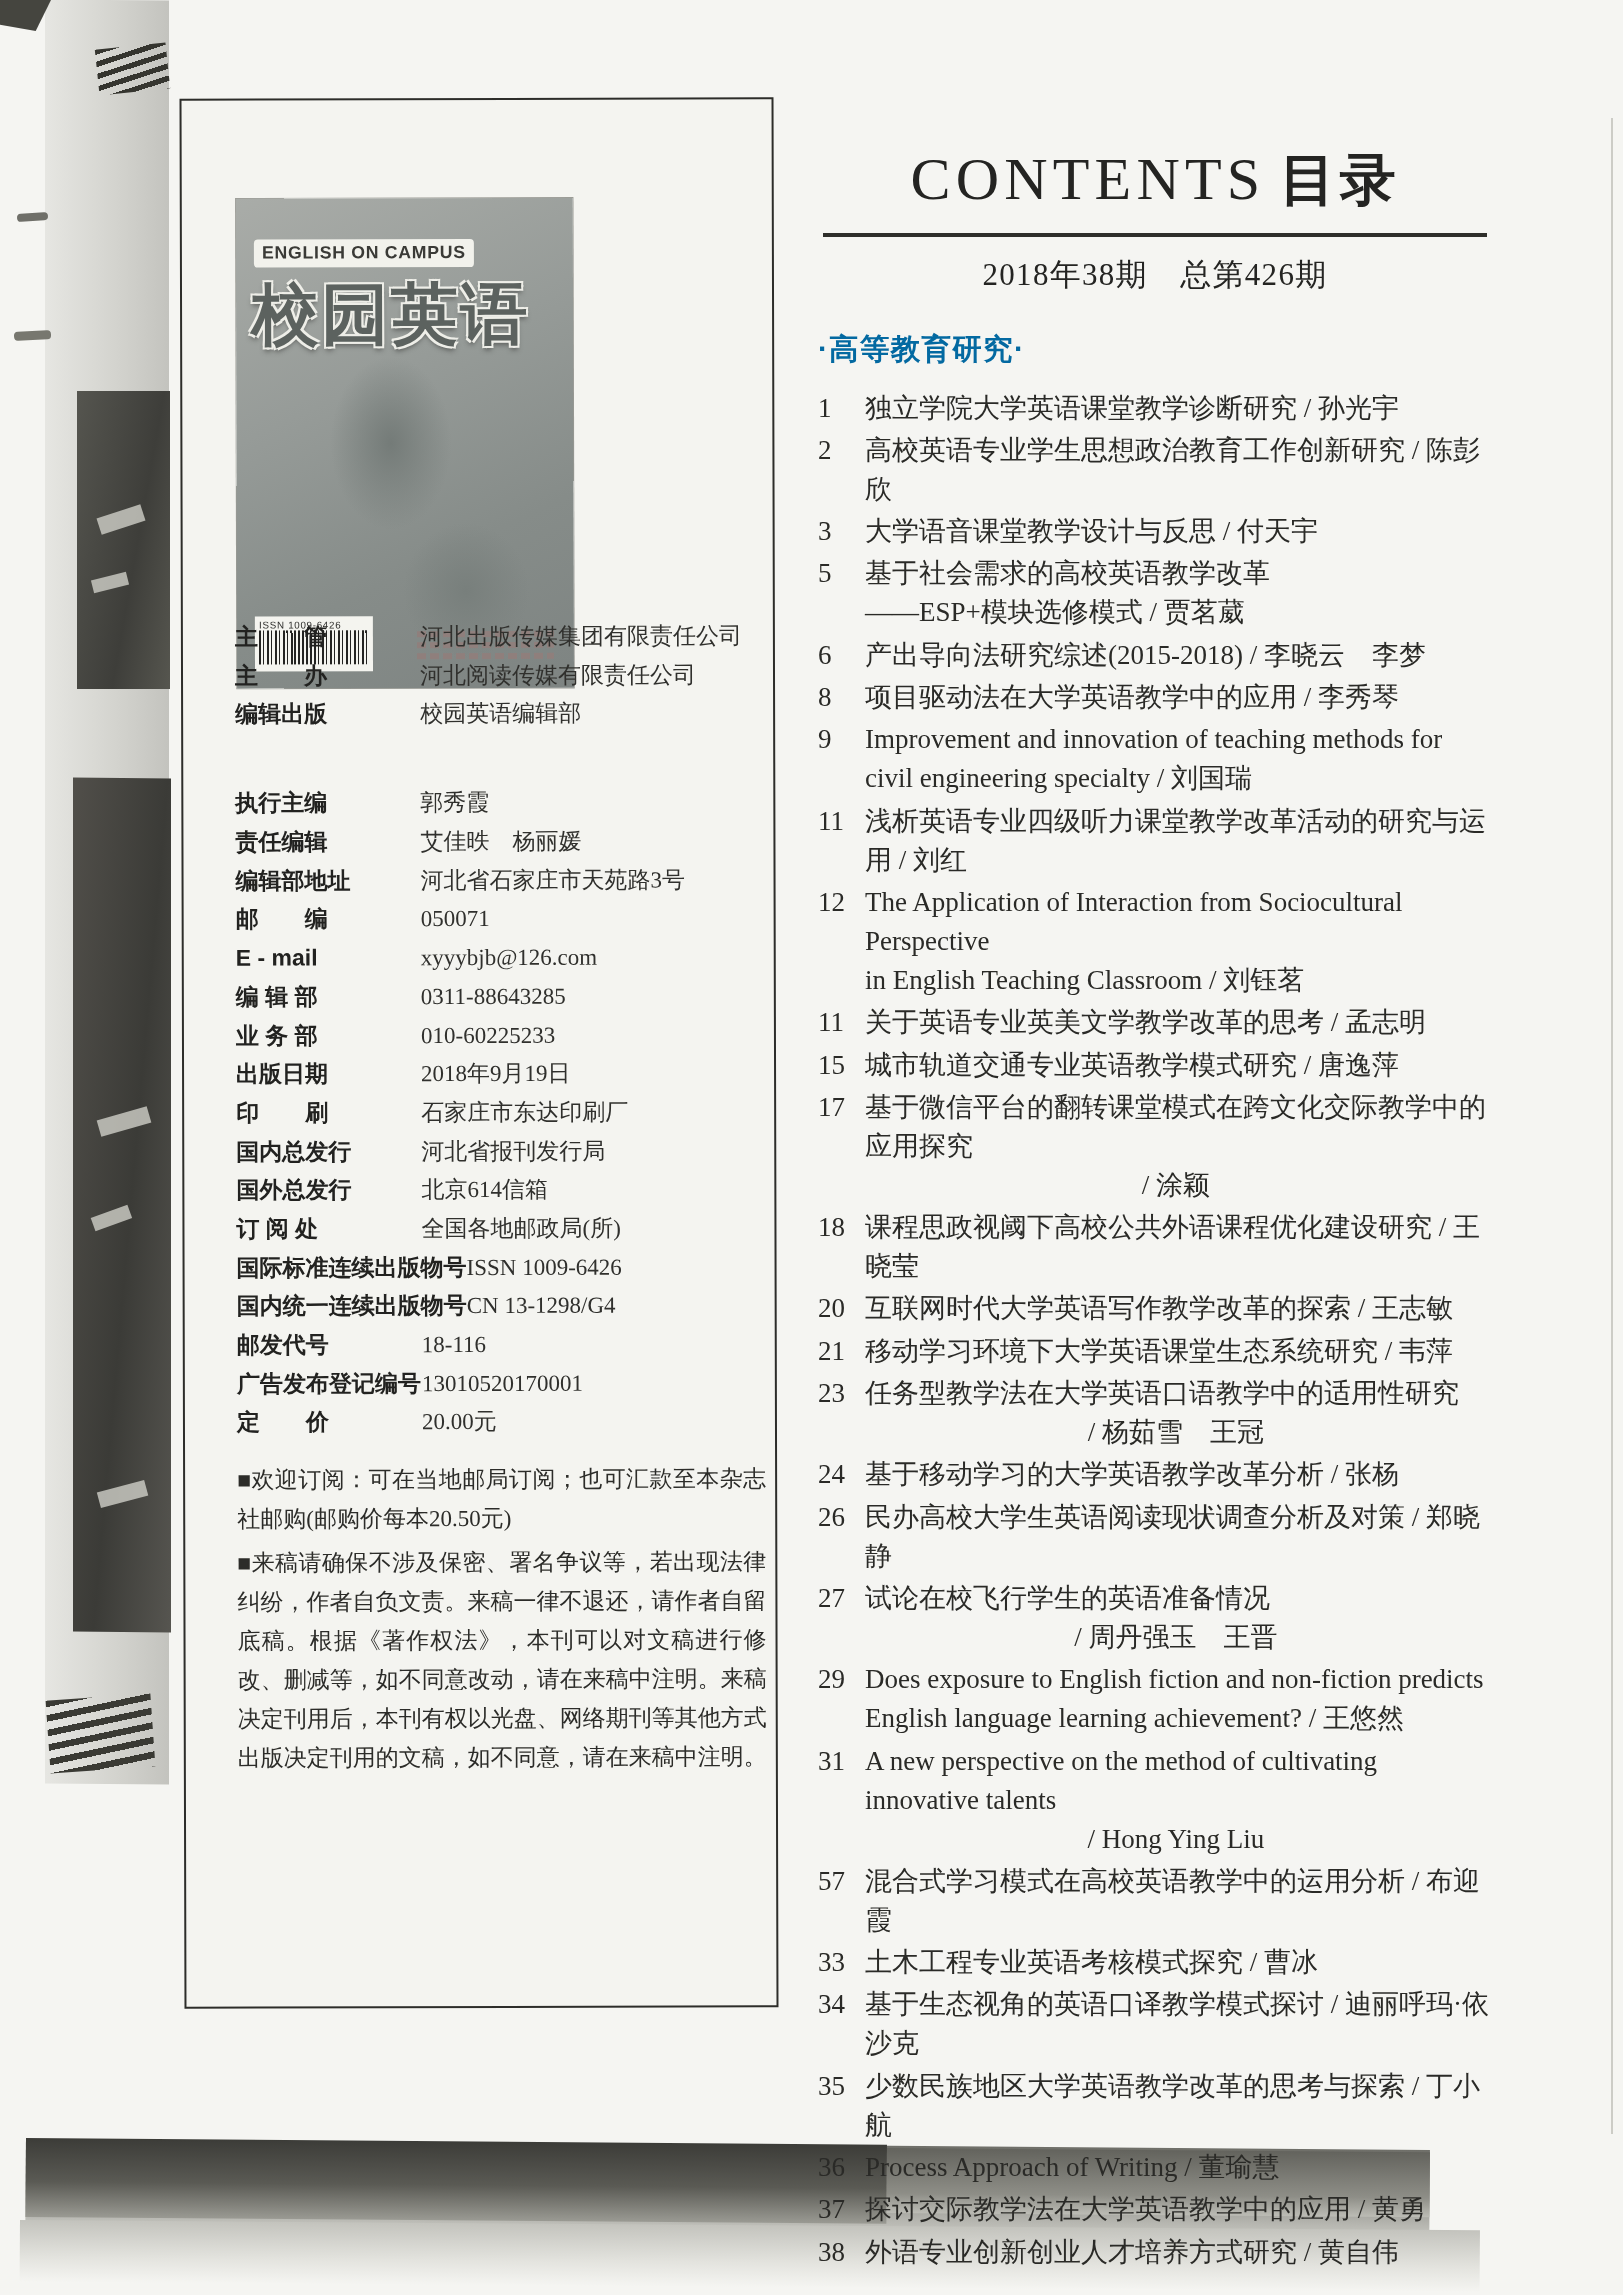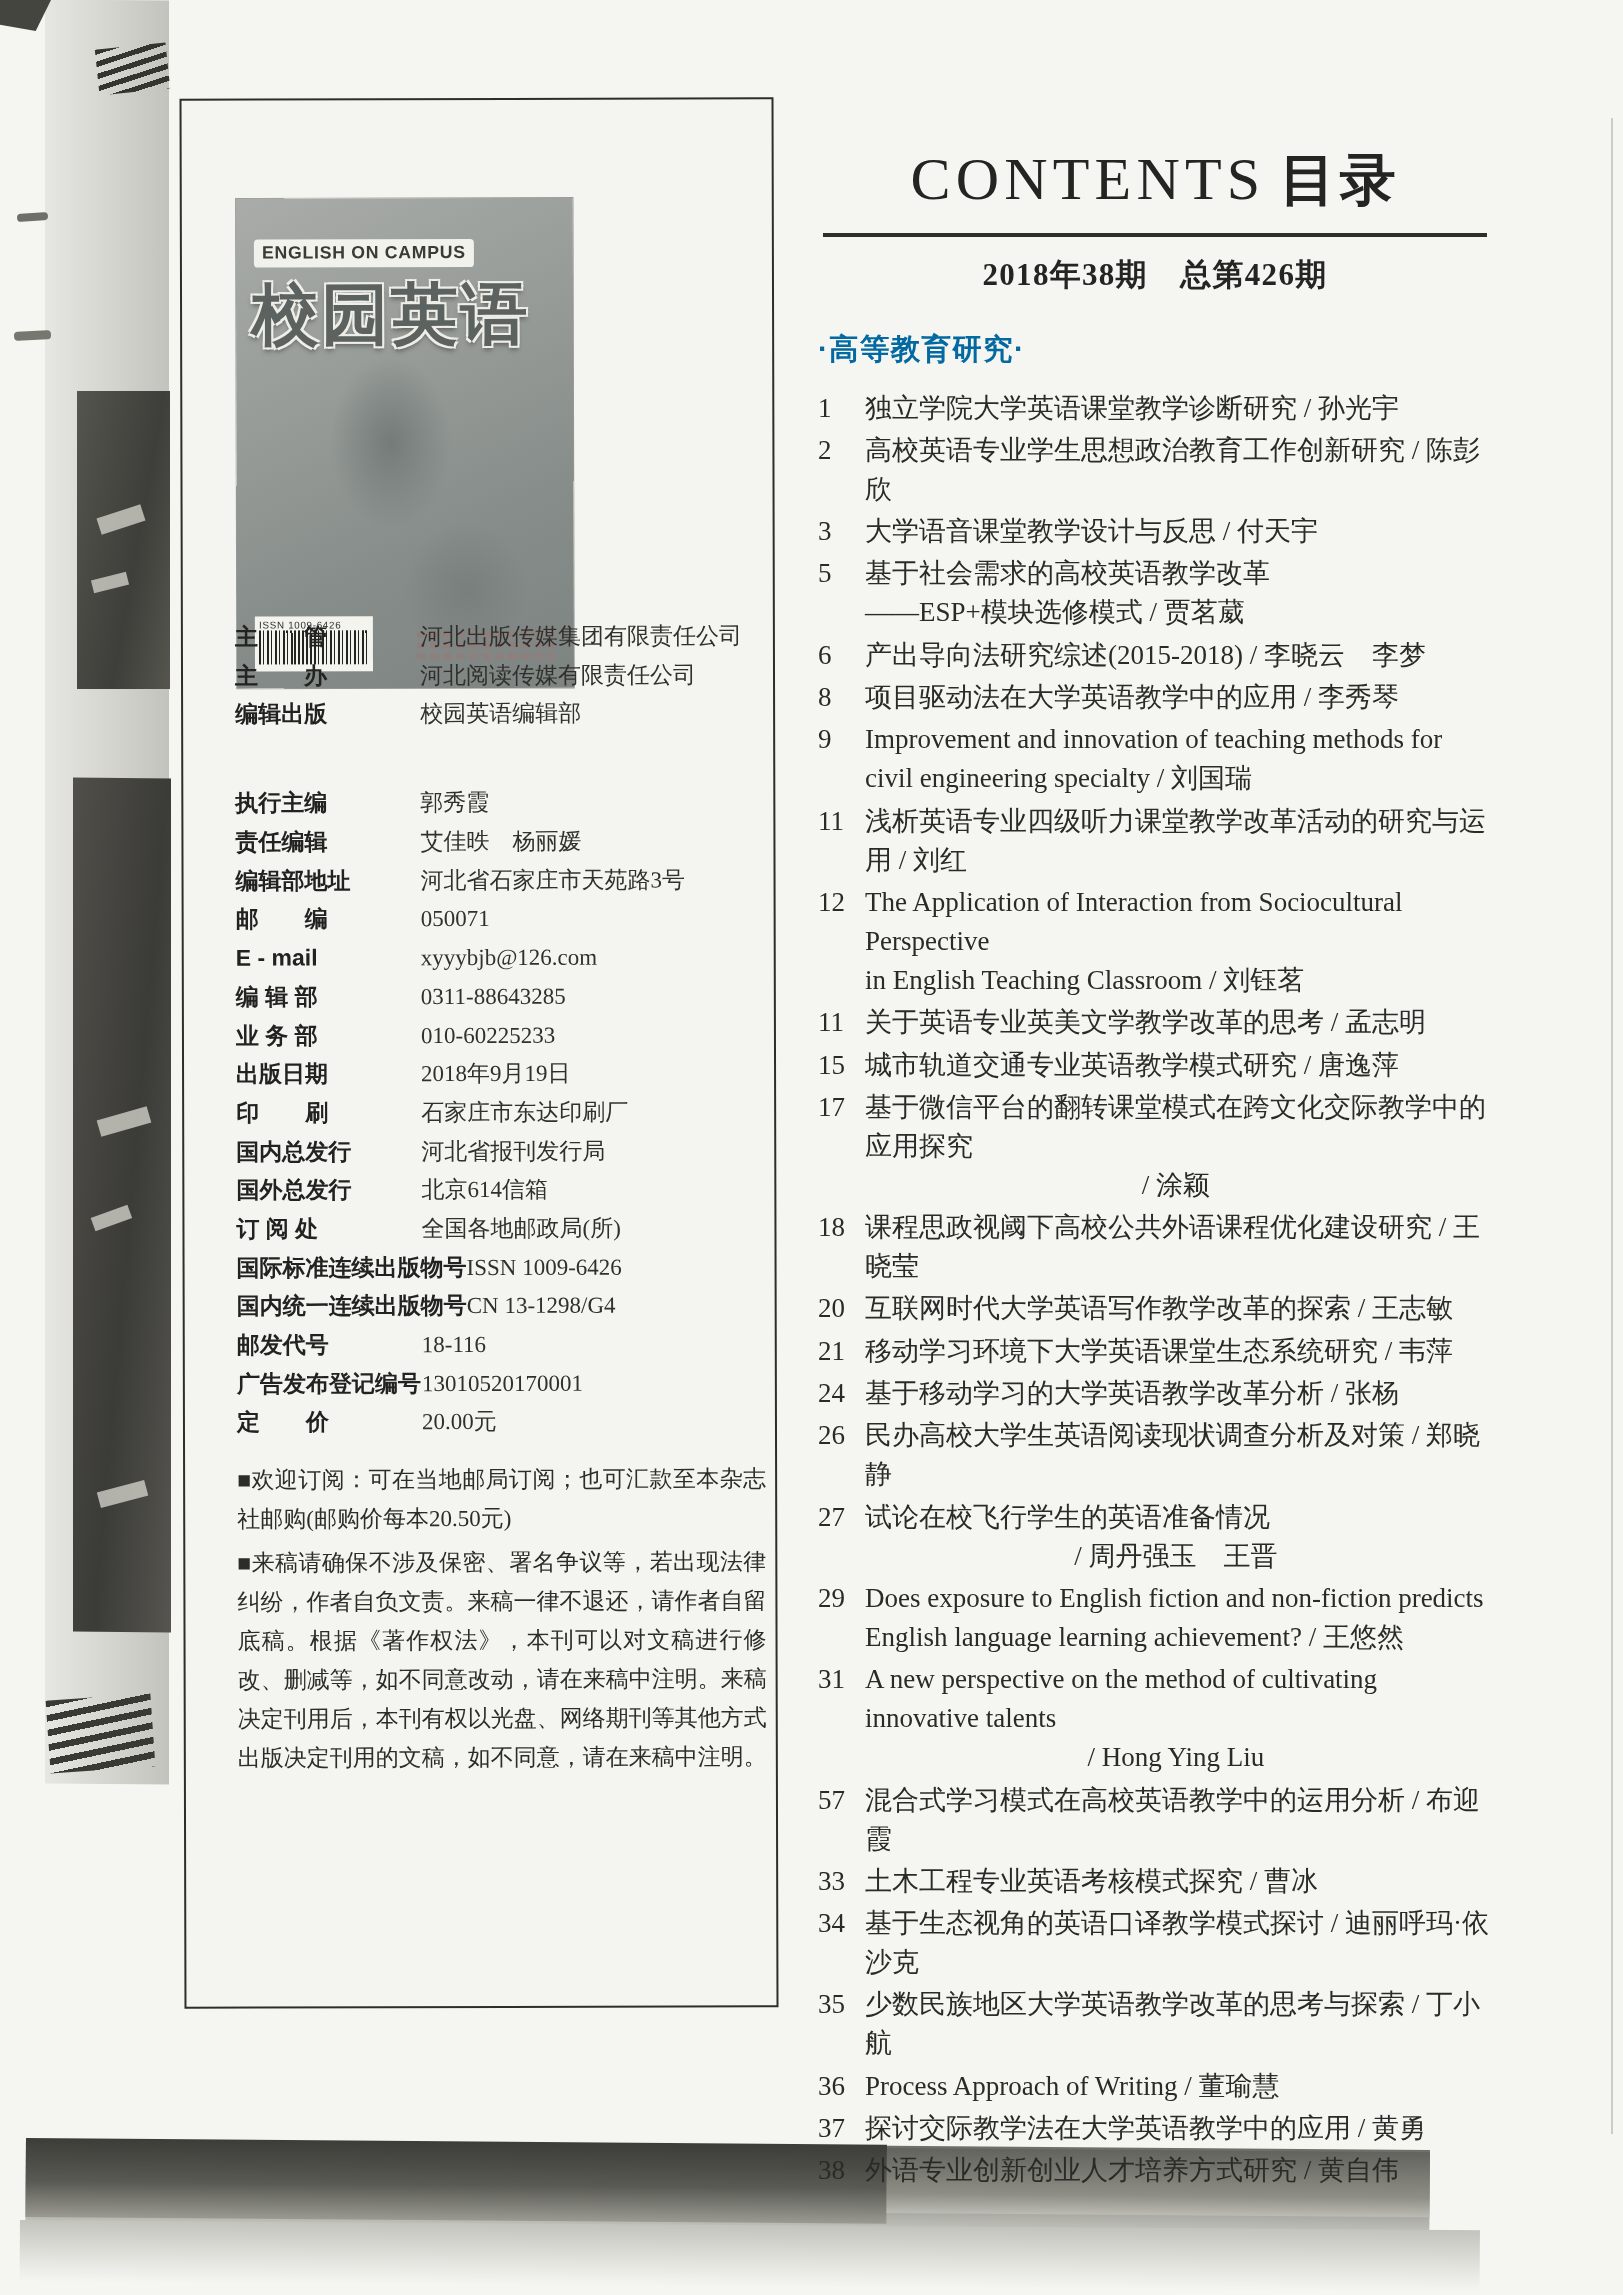--- a/index.html
+++ b/index.html
@@ -83,21 +83,21 @@
   .info-row .val{color:#30302d;}
   
   .notes{position:absolute;left:52px;top:1360px;width:529px;}
   .note{font-size:23px;line-height:39px;text-align:justify;color:#2c2c29;margin-bottom:5.2px;}
   
   .contents{position:absolute;left:818px;top:143px;width:674px;}
   .toc-head{text-align:center;}
   .toc-title-en{font-size:60px;letter-spacing:5.2px;color:#242422;font-weight:normal;}
   .toc-title-cn{font-size:56px;font-weight:bold;letter-spacing:3.9px;color:#242422;margin-left:11.8px;}
   .toc-rule{height:3.9px;background:#2e2e2b;margin:14.4px 5.2px 0 5.2px;}
-  .toc-issue{font-size:31px;font-weight:bold;text-align:center;margin-top:17px;color:#242422;letter-spacing:1.3px;}
+  .toc-issue{font-size:31px;font-weight:normal;text-align:center;margin-top:17px;color:#242422;letter-spacing:1.3px;}
   .toc-section{font-size:29.5px;font-weight:bold;margin-top:34px;color:#0369a1;
     font-family:"Liberation Sans",sans-serif;letter-spacing:1.3px;}
   .toc-list{margin-top:18.3px;}
   .entry{margin-bottom:3.3px;}
   .line{position:relative;padding-left:47px;min-height:39px;line-height:39px;font-size:27px;color:#2a2a27;}
   .line .num{position:absolute;left:0;top:0;width:46px;font-size:27px;}
   .line.right{text-align:center;padding-right:5.2px;}
 </style>
 </head>
 <body>
@@ -217,20 +217,24 @@
       <div class="entry">
         <div class="line"><span class="num">18</span><span class="txt">课程思政视阈下高校公共外语课程优化建设研究 / 王晓莹</span></div>
       </div>
       <div class="entry">
         <div class="line"><span class="num">20</span><span class="txt">互联网时代大学英语写作教学改革的探索 / 王志敏</span></div>
       </div>
       <div class="entry">
         <div class="line"><span class="num">21</span><span class="txt">移动学习环境下大学英语课堂生态系统研究 / 韦萍</span></div>
       </div>
       <div class="entry">
+        <div class="line"><span class="num">23</span><span class="txt">任务型教学法在大学英语口语教学中的适用性研究</span></div>
+        <div class="line right"><span class="txt">/ 杨茹雪　王冠</span></div>
+      </div>
+      <div class="entry">
         <div class="line"><span class="num">24</span><span class="txt">基于移动学习的大学英语教学改革分析 / 张杨</span></div>
       </div>
       <div class="entry">
         <div class="line"><span class="num">26</span><span class="txt">民办高校大学生英语阅读现状调查分析及对策 / 郑晓静</span></div>
       </div>
       <div class="entry">
         <div class="line"><span class="num">27</span><span class="txt">试论在校飞行学生的英语准备情况</span></div>
         <div class="line right"><span class="txt">/ 周丹强玉　王晋</span></div>
       </div>
       <div class="entry">

